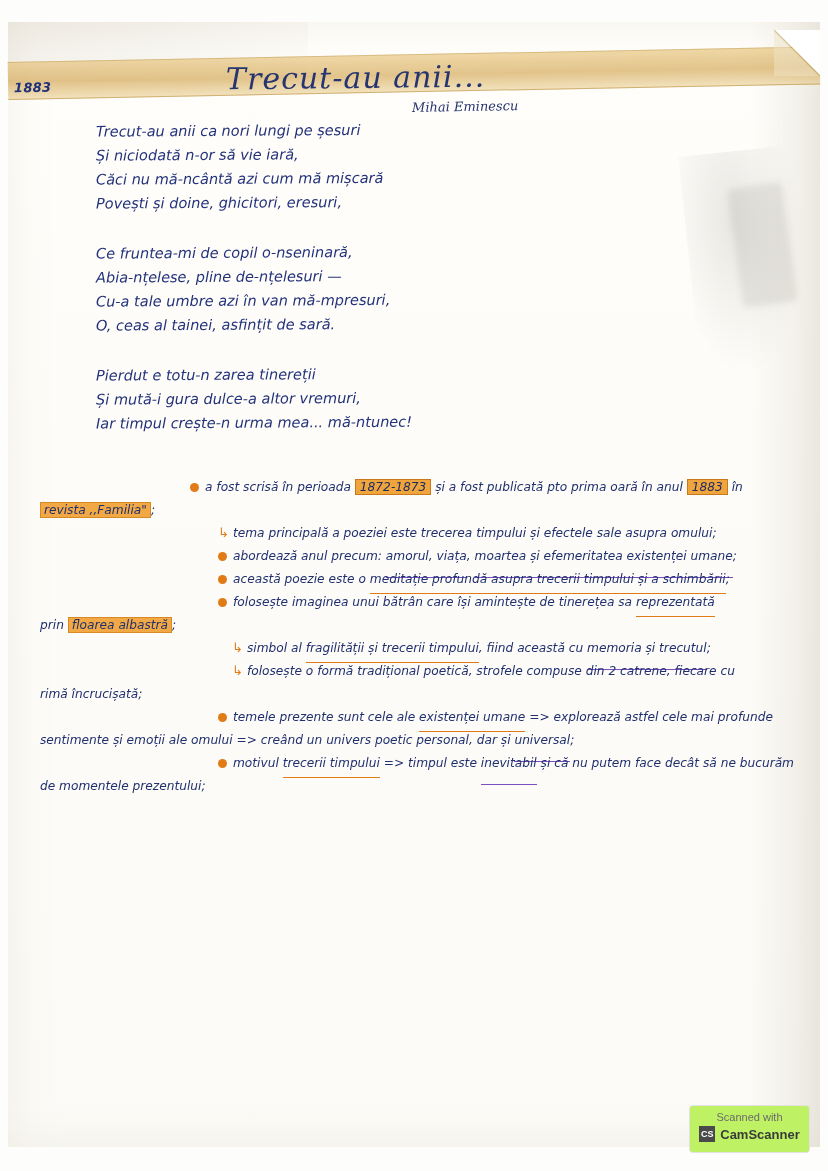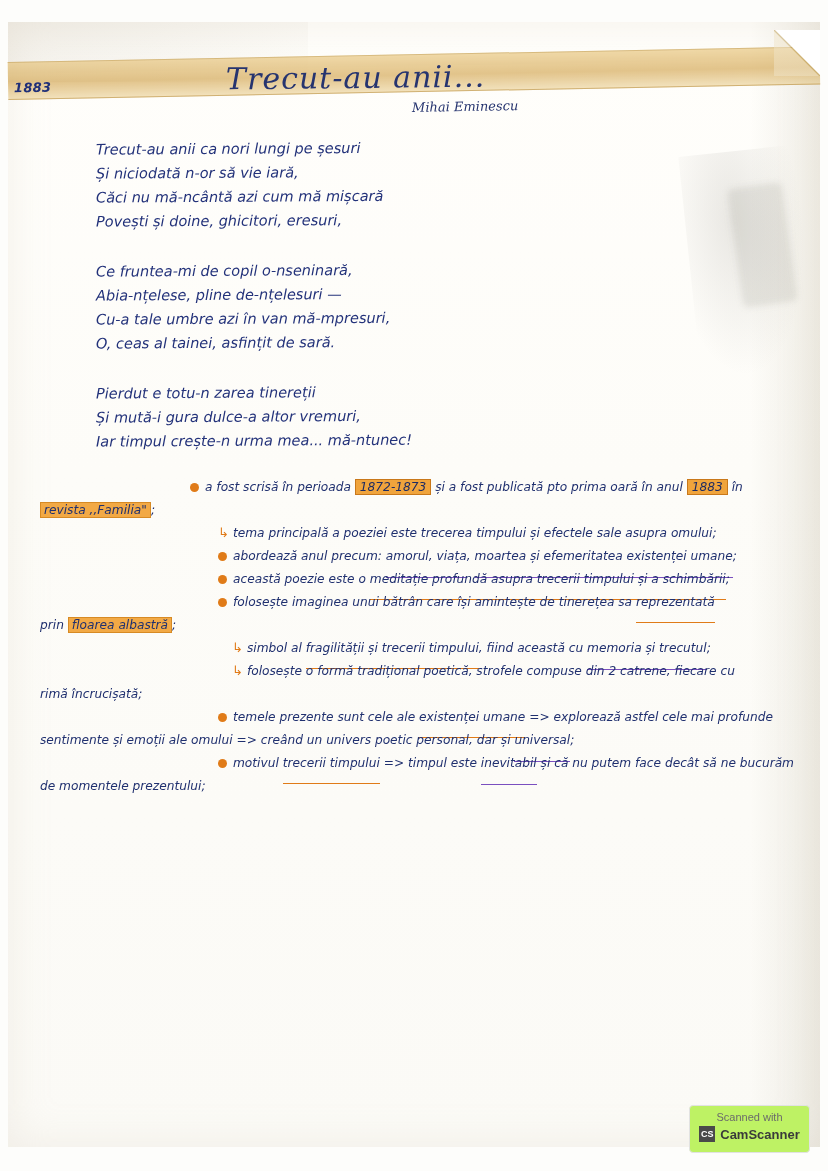--- a/index.html
+++ b/index.html
@@ -128,21 +128,21 @@
     color: #26346f;
     font-style: italic;
     font-family: "DejaVu Serif", serif;
     transform: rotate(-1deg);
   }
 
   
   .poem {
     position: absolute;
     left: 96px;
-    top: 136px;
+    top: 118px;
     width: 520px;
   }
   .stanza { margin-bottom: 26px; }
   .verse {
     font-size: 14.5px;
     line-height: 24px;
     color: #23327a;
     font-style: italic;
     white-space: nowrap;
     font-family: "DejaVu Sans", sans-serif;
@@ -178,21 +178,21 @@
     background: #e07b18;
     margin-right: 6px;
     vertical-align: -1px;
   }
   .arrow {
     display: inline-block;
     color: #e07b18;
     font-size: 13px;
     margin-right: 4px;
   }
-  .ul-orange { border-bottom: 1.6px solid #e07b18; padding-bottom: 13px; }
+  .ul-orange { border-bottom: 1.6px solid #e07b18; padding-bottom: 7px; }
   .ul-purple { border-bottom: 1.6px solid #7a4fbf; padding-bottom: 14px; }
   .box-orange {
     background: #f0a43c;
     border: 1.5px solid #c9781a;
     padding: 0 4px;
     color: #1d2b63;
   }
   .hl-orange {
     background: #f2a945;
     padding: 0 3px;

